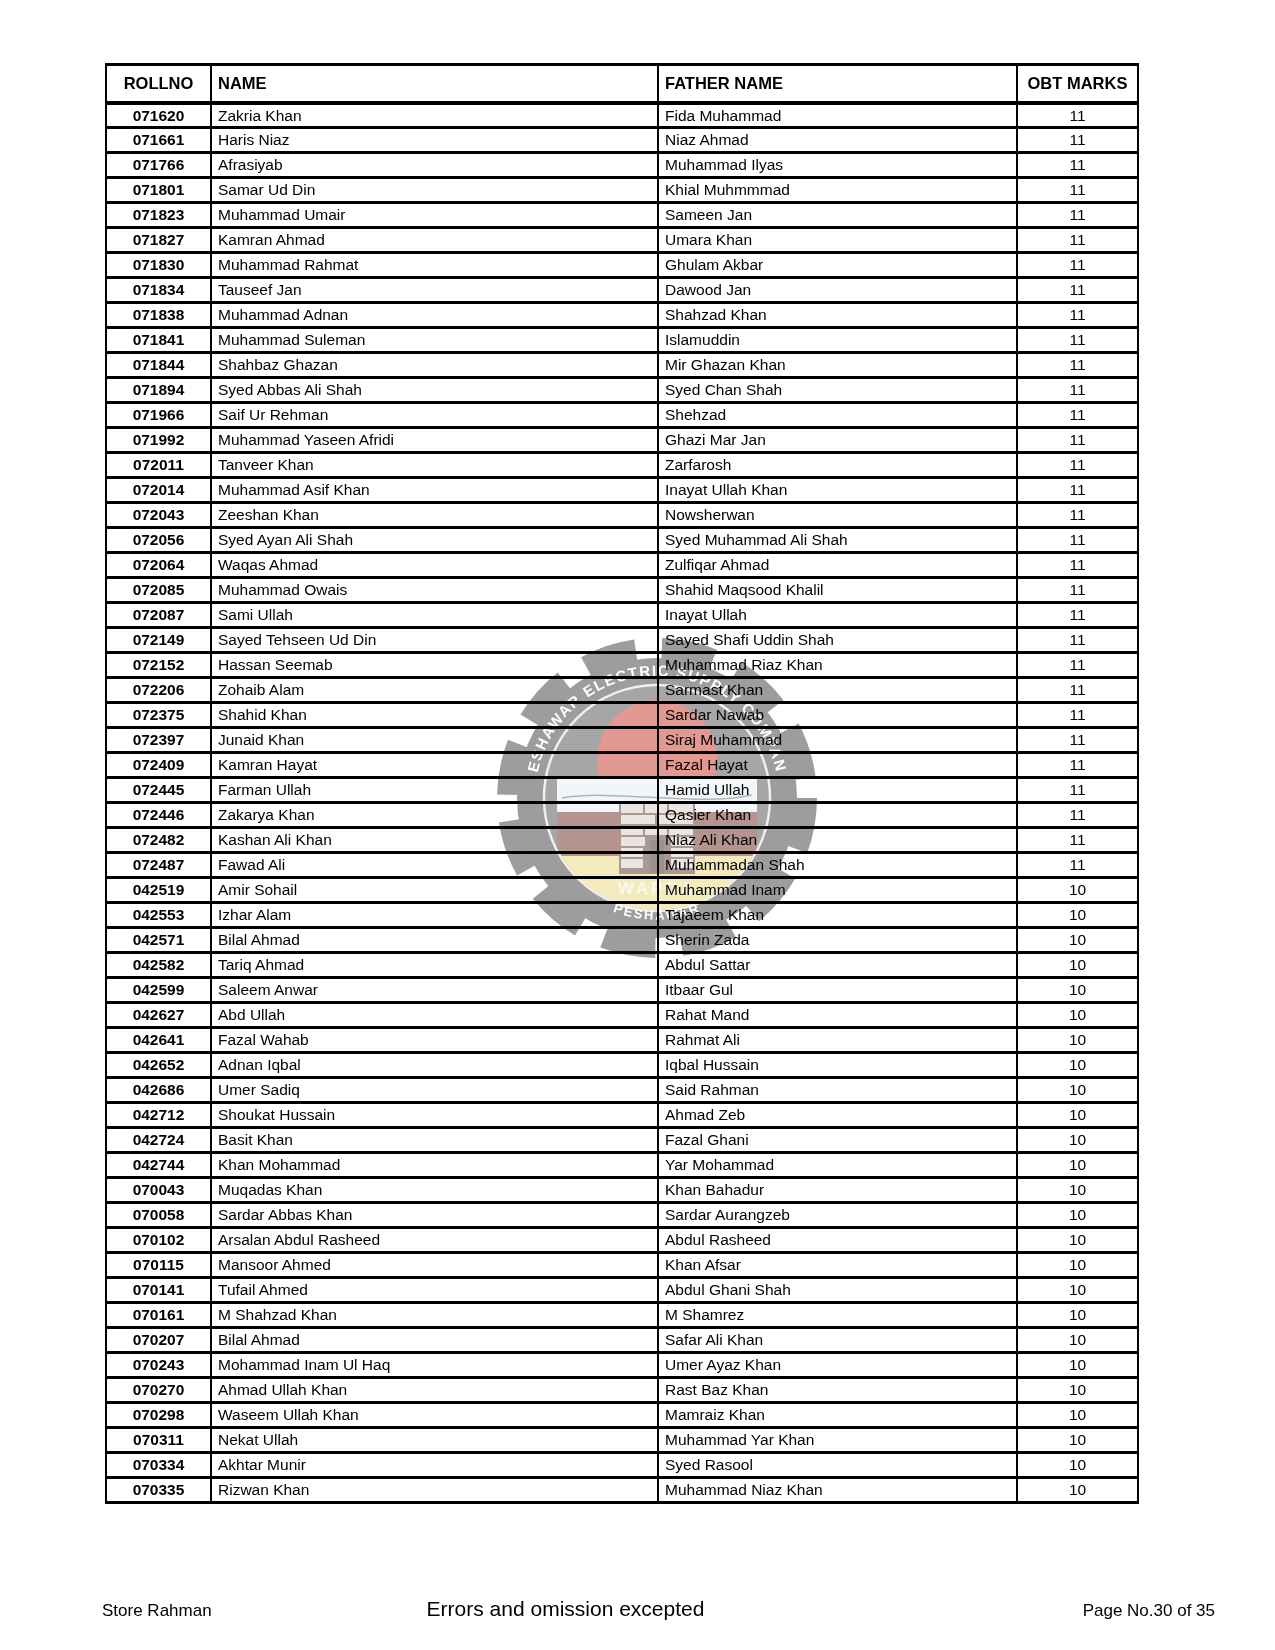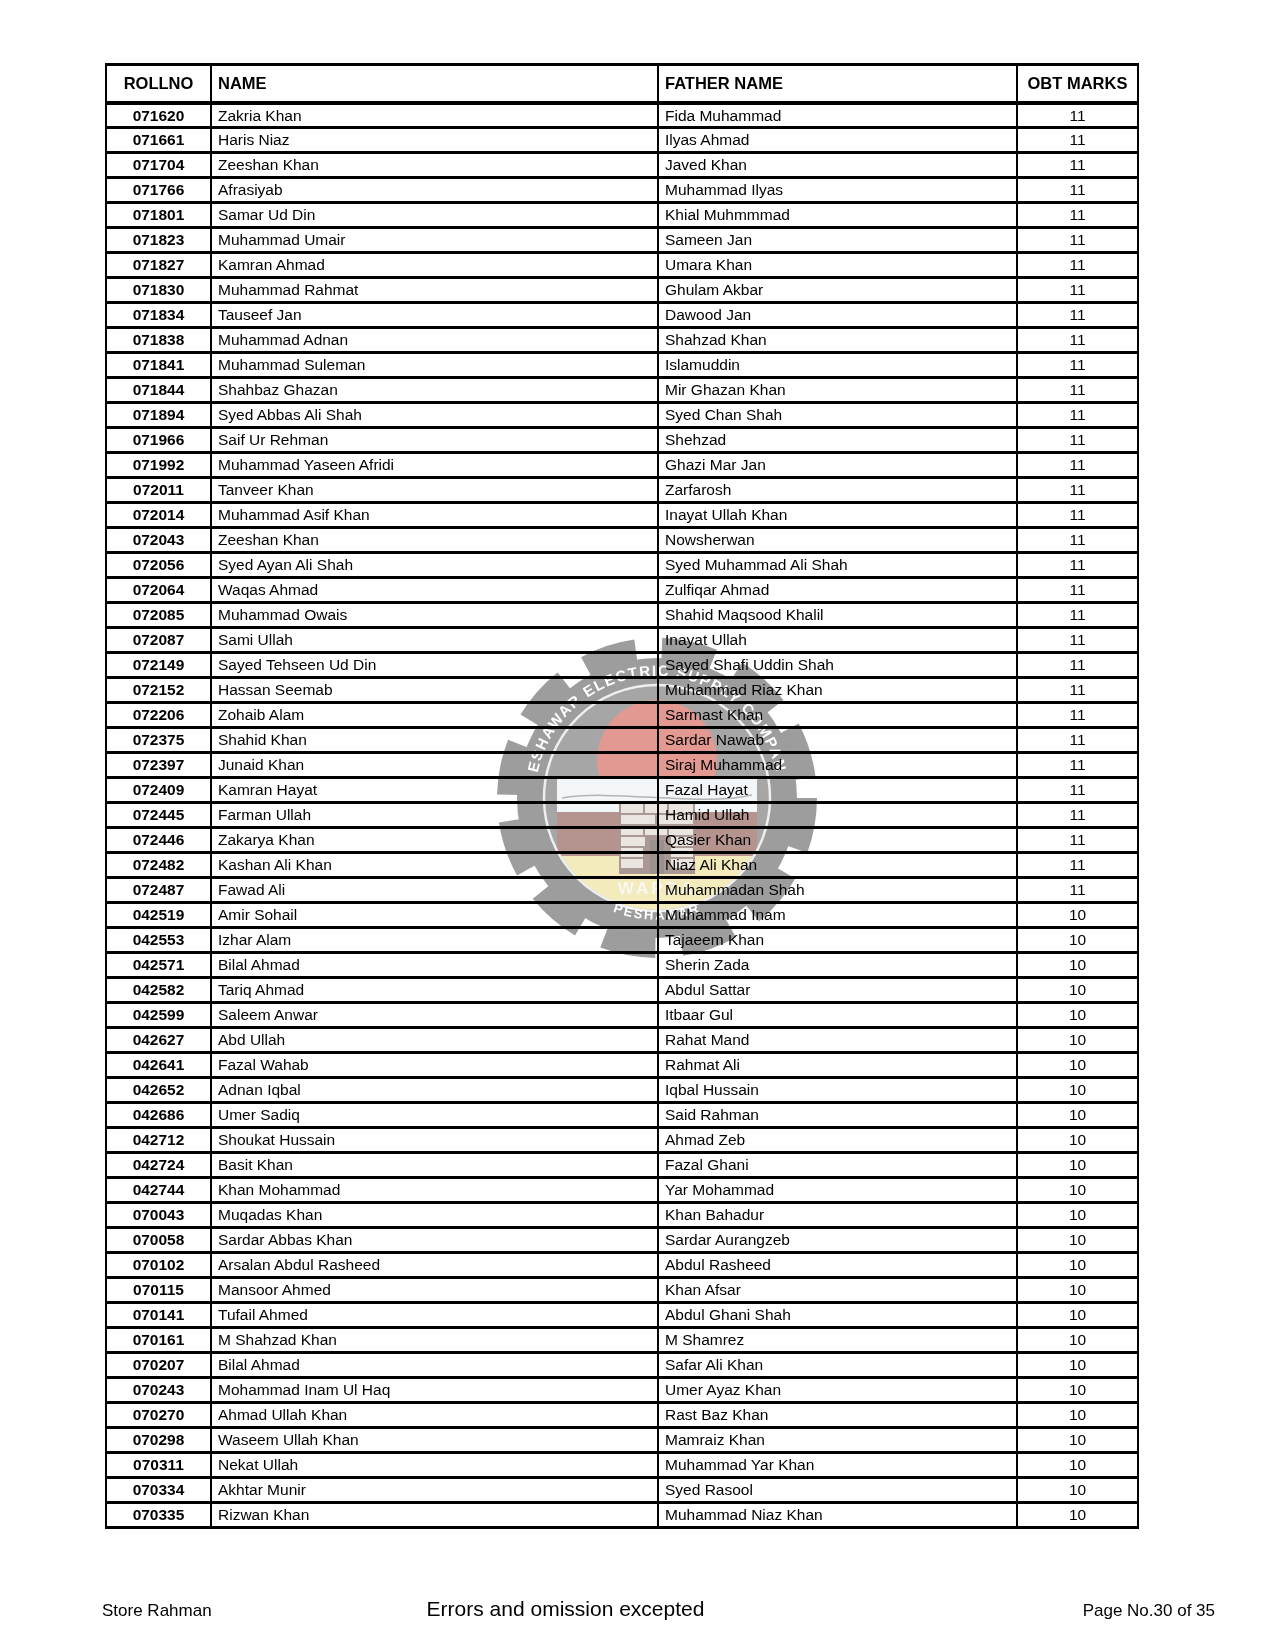--- a/index.html
+++ b/index.html
@@ -155,27 +155,21 @@
     <tbody>
         <tr>
       <td class="roll">071620</td>
       <td class="name">Zakria Khan</td>
       <td class="name">Fida Muhammad</td>
       <td class="marks">11</td>
     </tr>
         <tr>
       <td class="roll">071661</td>
       <td class="name">Haris Niaz</td>
-      <td class="name">Ilyas Ahmad</td>
-      <td class="marks">11</td>
-    </tr>
-        <tr>
-      <td class="roll">071704</td>
-      <td class="name">Zeeshan Khan</td>
-      <td class="name">Javed Khan</td>
+      <td class="name">Niaz Ahmad</td>
       <td class="marks">11</td>
     </tr>
         <tr>
       <td class="roll">071766</td>
       <td class="name">Afrasiyab</td>
       <td class="name">Muhammad Ilyas</td>
       <td class="marks">11</td>
     </tr>
         <tr>
       <td class="roll">071801</td>

